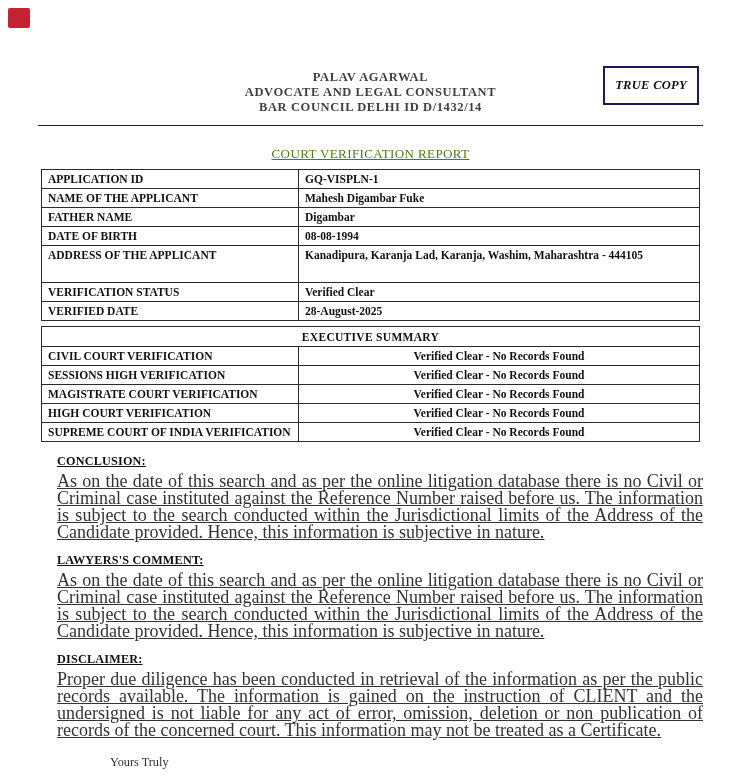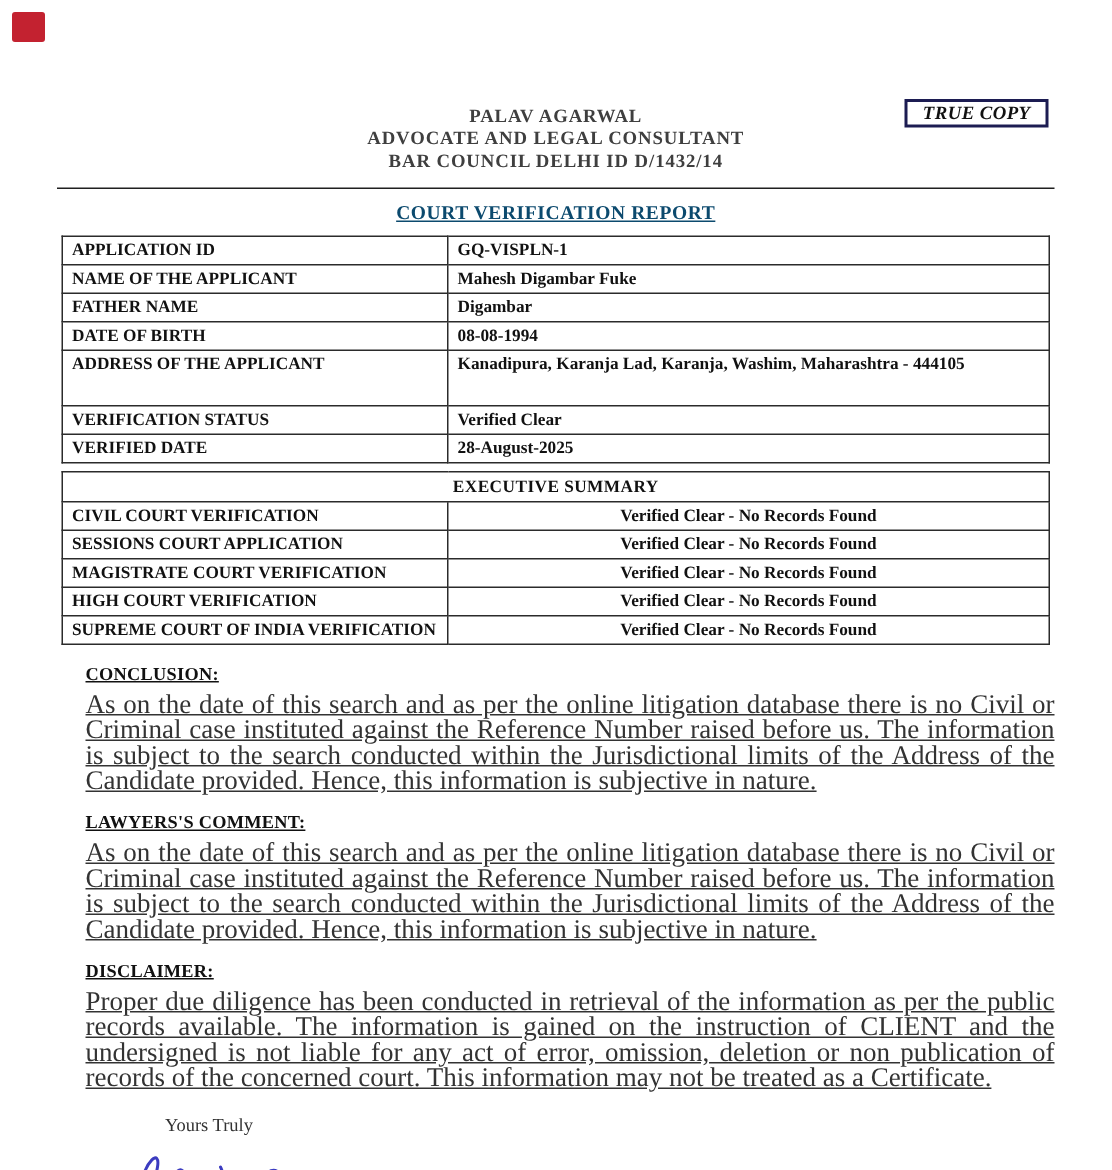--- a/index.html
+++ b/index.html
@@ -16,21 +16,21 @@
     position:absolute;
     left:8px; top:8px;
     width:22px; height:20px;
     background:#c32230;
     border-radius:2px;
   }
   .true-copy{
     position:absolute;
     top:66px; right:42px;
     border:2px solid #1c1c52;
-    padding:0 10px;
+    padding:10px 10px;
     font-size:12.5px;
     font-weight:bold;
     font-style:italic;
     color:#111;
     letter-spacing:0.3px;
     background:#fff;
   }
   .letterhead{
     padding-top:70px;
     text-align:center;
@@ -42,26 +42,26 @@
     line-height:15px;
     font-weight:600;
   }
   .rule{
     border:none;
     border-top:1.5px solid #1f1f1f;
     margin:10px 38px 0 38px;
   }
   .report-title{
     text-align:center;
-    font-weight:bold;
+    font-weight:normal;
     text-decoration:underline;
     font-size:13px;
     letter-spacing:0.4px;
-    margin-top:8px;
-    color:#0c4a6e;
+    margin-top:20px;
+    color:#4d7c0f;
   }
   table.grid{
     border-collapse:collapse;
     width:659px;
     margin:7px auto 0 auto;
     border:1.6px solid #000;
   }
   table.grid td{
     border:1px solid #2b2b2b;
     font-size:11.5px;
@@ -180,21 +180,21 @@
   <table class="grid summary">
     <tbody>
       <tr>
         <td class="es-title" colspan="2">EXECUTIVE SUMMARY</td>
       </tr>
       <tr>
         <td class="lbl">CIVIL COURT VERIFICATION</td>
         <td class="val">Verified Clear - No Records Found</td>
       </tr>
       <tr>
-        <td class="lbl">SESSIONS COURT APPLICATION</td>
+        <td class="lbl">SESSIONS HIGH VERIFICATION</td>
         <td class="val">Verified Clear - No Records Found</td>
       </tr>
       <tr>
         <td class="lbl">MAGISTRATE COURT VERIFICATION</td>
         <td class="val">Verified Clear - No Records Found</td>
       </tr>
       <tr>
         <td class="lbl">HIGH COURT VERIFICATION</td>
         <td class="val">Verified Clear - No Records Found</td>
       </tr>

